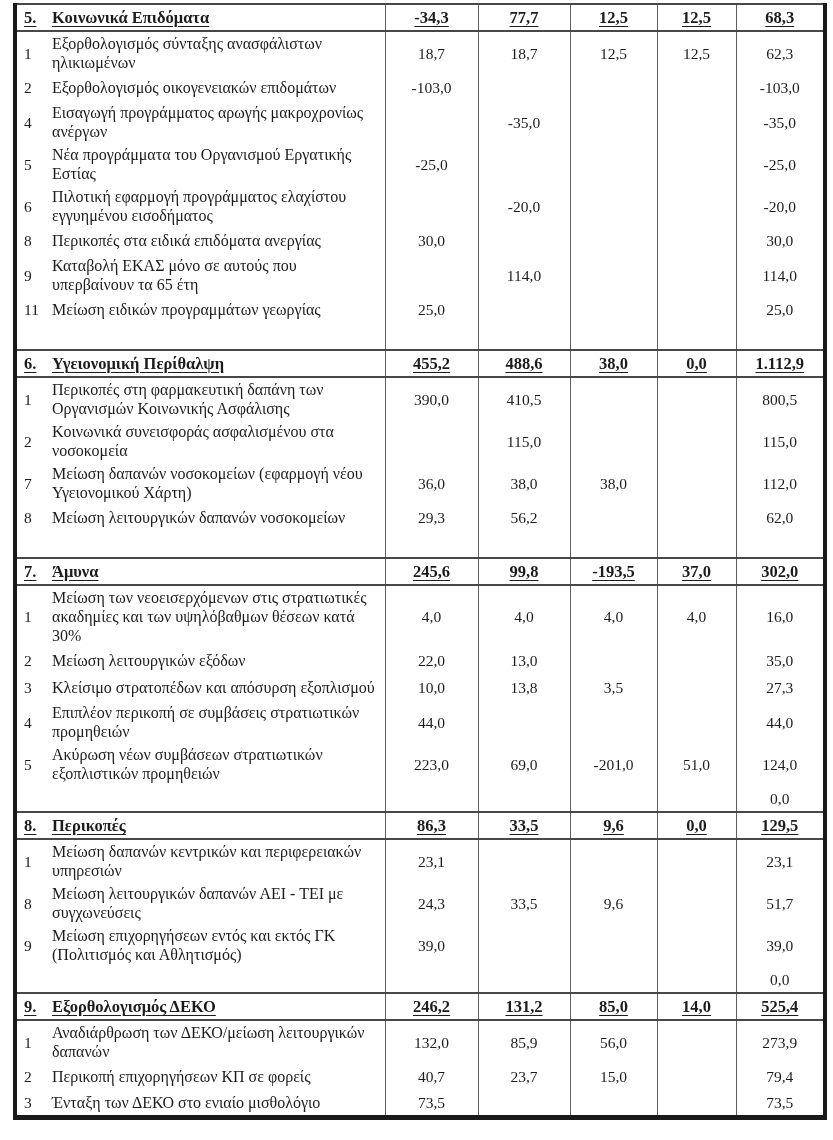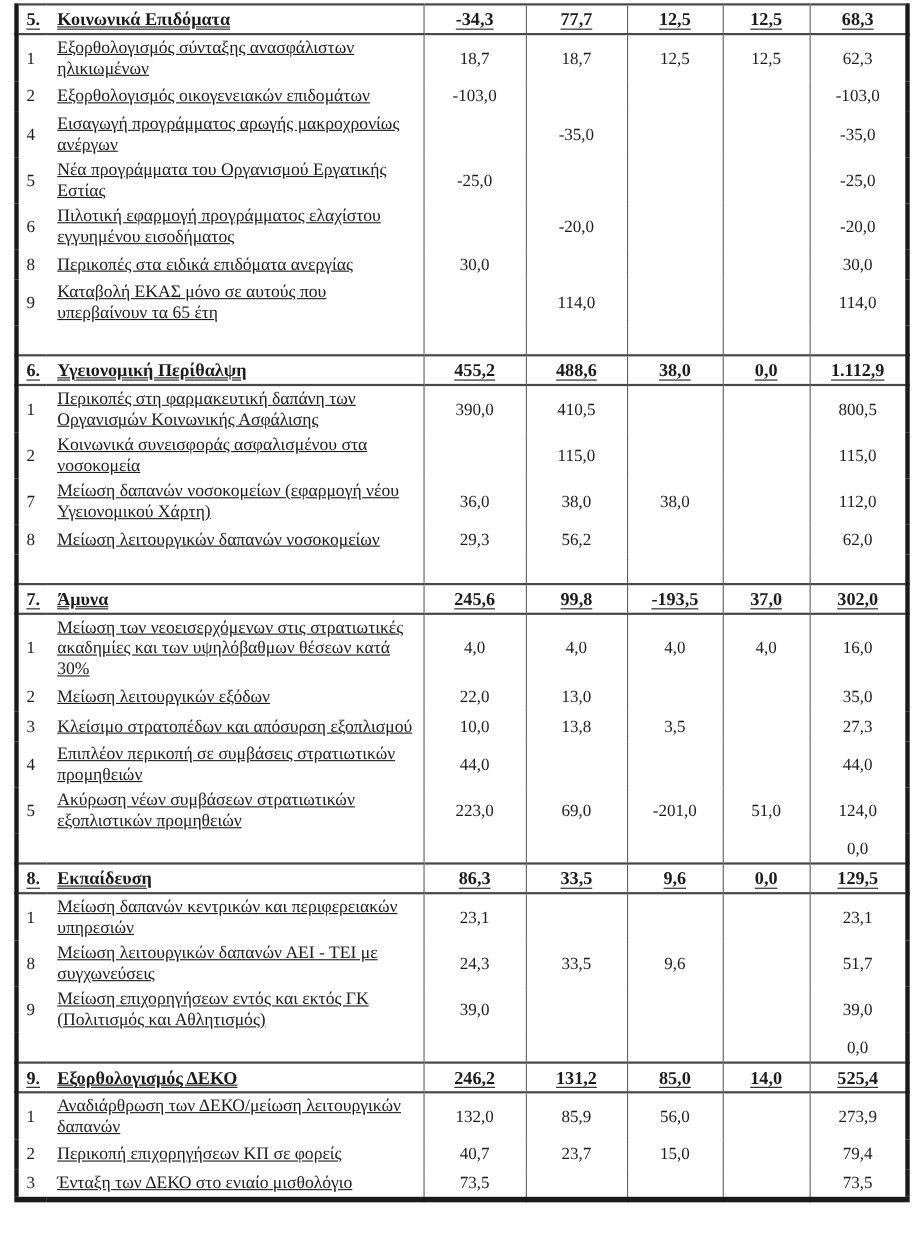--- a/index.html
+++ b/index.html
@@ -34,21 +34,20 @@
     overflow: hidden;
   }
   td.num {
     padding-left: 7px;
     font-size: 15.5px;
     text-align: left;
   }
   td.desc {
     padding: 2px 4px 2px 10px;
     text-align: left;
-    text-decoration: underline;
   }
   td.val {
     text-align: center;
     border-left: 1px solid #5f5f5f;
     font-size: 15.5px;
   }
   tr.section-header td {
     border-top: 2px solid #474747;
     border-bottom: 2px solid #474747;
     font-weight: bold;
@@ -143,20 +142,29 @@
         </tr>
         <tr class="item">
           <td class="num"><span>9</span></td>
           <td class="desc"><span>Καταβολή ΕΚΑΣ μόνο σε αυτούς που υπερβαίνουν τα 65 έτη</span></td>
           <td class="val"><span></span></td>
           <td class="val"><span>114,0</span></td>
           <td class="val"><span></span></td>
           <td class="val"><span></span></td>
           <td class="val"><span>114,0</span></td>
         </tr>
+        <tr class="item">
+          <td class="num"><span>11</span></td>
+          <td class="desc"><span>Μείωση ειδικών προγραμμάτων γεωργίας</span></td>
+          <td class="val"><span>25,0</span></td>
+          <td class="val"><span></span></td>
+          <td class="val"><span></span></td>
+          <td class="val"><span></span></td>
+          <td class="val"><span>25,0</span></td>
+        </tr>
         <tr class="item blank">
           <td class="num"><span></span></td>
           <td class="desc"><span></span></td>
           <td class="val"><span></span></td>
           <td class="val"><span></span></td>
           <td class="val"><span></span></td>
           <td class="val"><span></span></td>
           <td class="val"><span></span></td>
         </tr>
         <tr class="section-header">
@@ -271,21 +279,21 @@
           <td class="num"><span></span></td>
           <td class="desc"><span></span></td>
           <td class="val"><span></span></td>
           <td class="val"><span></span></td>
           <td class="val"><span></span></td>
           <td class="val"><span></span></td>
           <td class="val"><span>0,0</span></td>
         </tr>
         <tr class="section-header">
           <td class="num"><span class="u">8.</span></td>
-          <td class="desc"><span class="u">Εκπαίδευση</span></td>
+          <td class="desc"><span class="u">Περικοπές</span></td>
           <td class="val"><span class="u">86,3</span></td>
           <td class="val"><span class="u">33,5</span></td>
           <td class="val"><span class="u">9,6</span></td>
           <td class="val"><span class="u">0,0</span></td>
           <td class="val"><span class="u">129,5</span></td>
         </tr>
         <tr class="item">
           <td class="num"><span>1</span></td>
           <td class="desc"><span>Μείωση δαπανών κεντρικών και περιφερειακών υπηρεσιών</span></td>
           <td class="val"><span>23,1</span></td>

